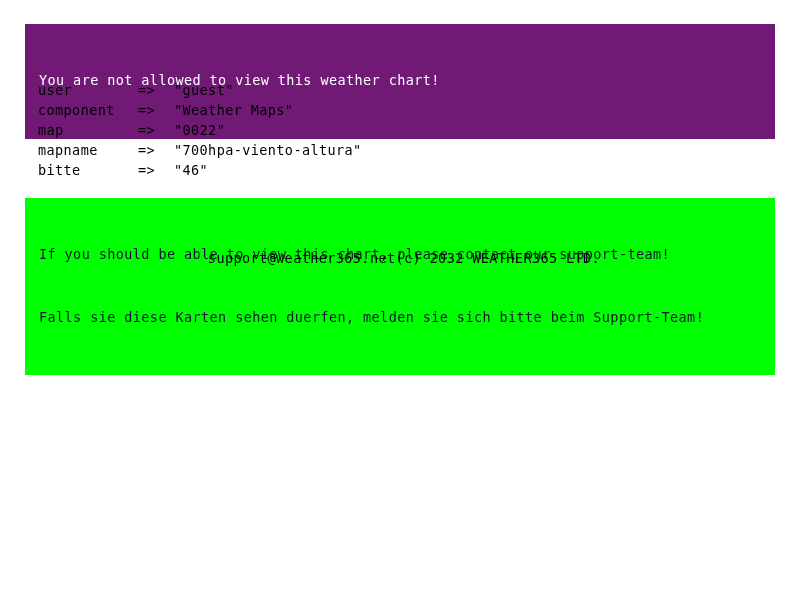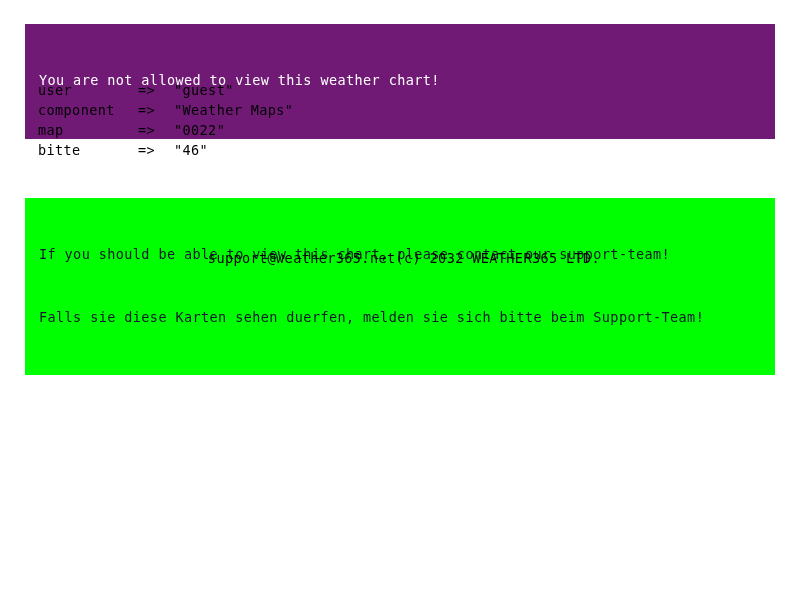--- a/index.html
+++ b/index.html
@@ -98,20 +98,25 @@
           <td class="col-key">component</td>
           <td class="col-arrow">=&gt;</td>
           <td class="col-val">"Weather Maps"</td>
         </tr>
         <tr>
           <td class="col-key">map</td>
           <td class="col-arrow">=&gt;</td>
           <td class="col-val">"0022"</td>
         </tr>
         <tr>
+          <td class="col-key">mapname</td>
+          <td class="col-arrow">=&gt;</td>
+          <td class="col-val">"700hpa-viento-altura"</td>
+        </tr>
+        <tr>
           <td class="col-key">bitte</td>
           <td class="col-arrow">=&gt;</td>
           <td class="col-val">"46"</td>
         </tr>
       </tbody>
     </table>
   </div>
 
   <div class="banner banner-info">
     <span class="banner-line">If you should be able to view this chart, please contact our support-team!</span>

